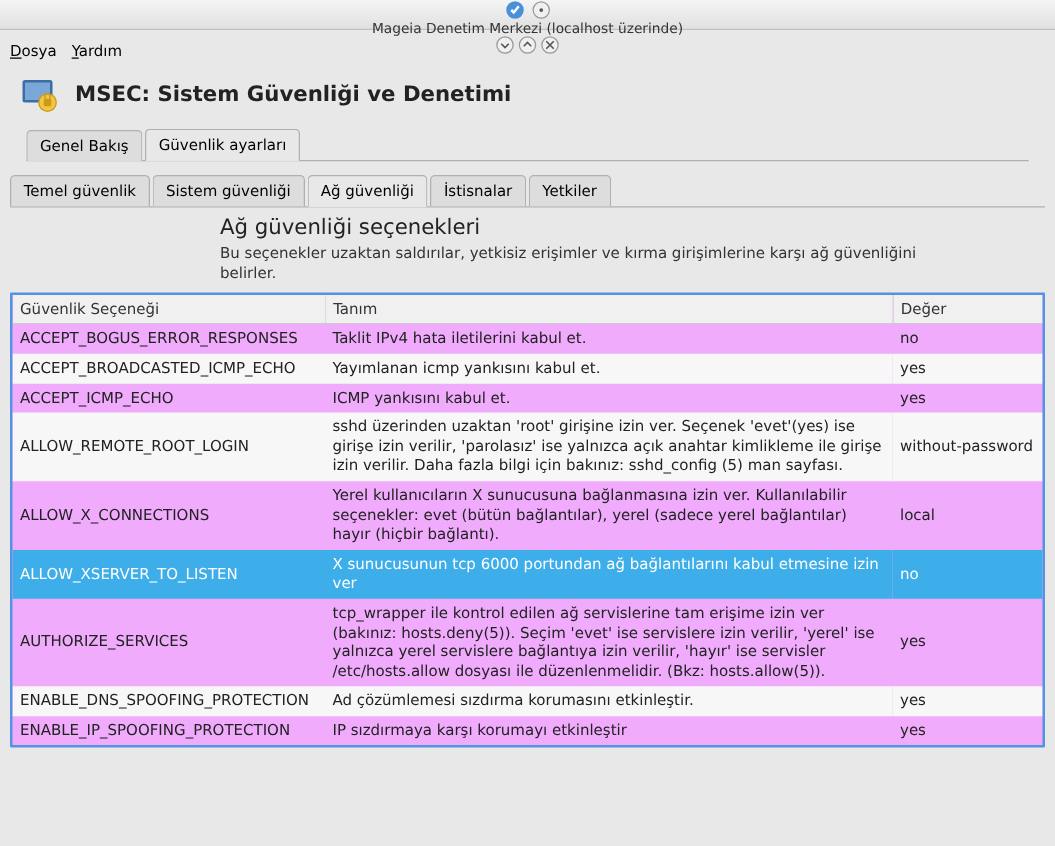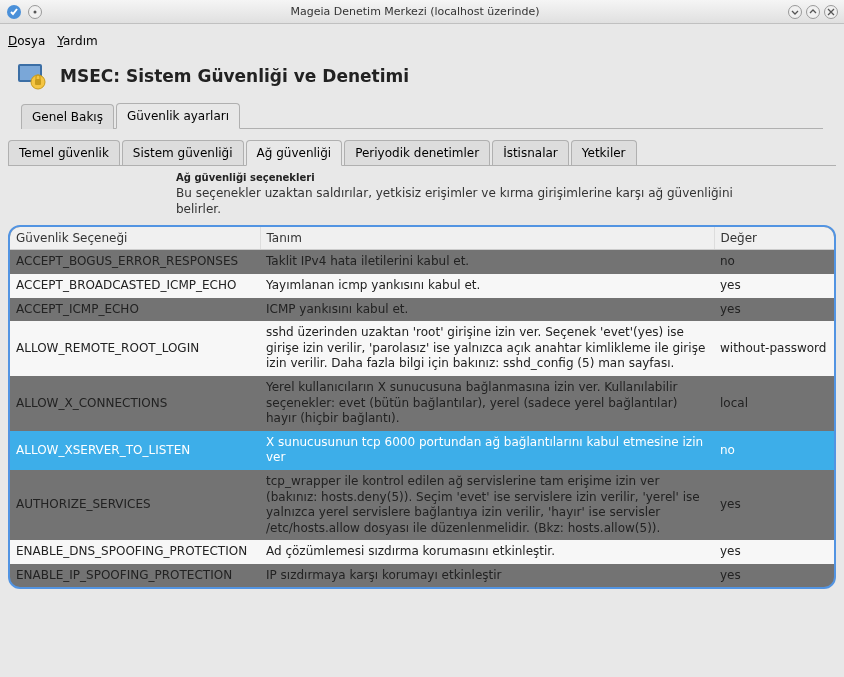--- a/index.html
+++ b/index.html
@@ -12,20 +12,21 @@
   overflow: hidden;
 }
 .titlebar {
   height: 24px;
   background: linear-gradient(to bottom, #f5f5f5, #e0e0e0);
   border-bottom: 1px solid #c0c0c0;
   display: flex;
   align-items: center;
   padding: 0 6px;
   font-size: 11px;
+  flex-direction: column;
 }
 .titlebar-left { display: flex; gap: 6px; align-items: center; }
 .titlebar-title { flex: 1; text-align: center; color: #333; }
 .titlebar-right { display: flex; gap: 4px; align-items: center; }
 .tb-icon {
   width: 14px; height: 14px;
   border: 1px solid #999;
   border-radius: 50%;
   display: flex; align-items: center; justify-content: center;
   background: #f0f0f0;
@@ -90,35 +91,35 @@
 }
 .tabs-inner {
   display: flex;
   align-items: flex-start;
   border-bottom: 1px solid #b0b0b0;
 }
 .section-desc {
   padding: 6px 0 8px 168px;
 }
 .section-title {
-  font-size: 10px;
-  font-weight: bold;
+  font-size: 17px;
+  font-weight: normal;
   color: #222;
   margin-bottom: 2px;
 }
 .section-sub {
   font-size: 12px;
   color: #333;
   max-width: 560px;
   line-height: 1.35;
 }
 .table-wrap {
   border: 2px solid #5294e2;
-  border-radius: 12px;
-  background: #737373;
+  border-radius: 1px;
+  background: #f0abfc;
   max-height: 430px;
   overflow: auto;
 }
 .table {
   width: 100%;
   border-collapse: collapse;
   font-size: 12px;
 }
 .table th {
   text-align: left;
@@ -203,21 +204,20 @@
 <div class="tabs-outer">
   <div class="tab">Genel Bakış</div>
   <div class="tab active">Güvenlik ayarları</div>
 </div>
 
 <div class="content-area">
   <div class="tabs-inner">
     <div class="tab">Temel güvenlik</div>
     <div class="tab">Sistem güvenliği</div>
     <div class="tab active">Ağ güvenliği</div>
-    <div class="tab">Periyodik denetimler</div>
     <div class="tab">İstisnalar</div>
     <div class="tab">Yetkiler</div>
   </div>
 
   <div class="section-desc">
     <div class="section-title">Ağ güvenliği seçenekleri</div>
     <div class="section-sub">Bu seçenekler uzaktan saldırılar, yetkisiz erişimler ve kırma girişimlerine karşı ağ güvenliğini belirler.</div>
   </div>
 
   <div class="table-wrap">

